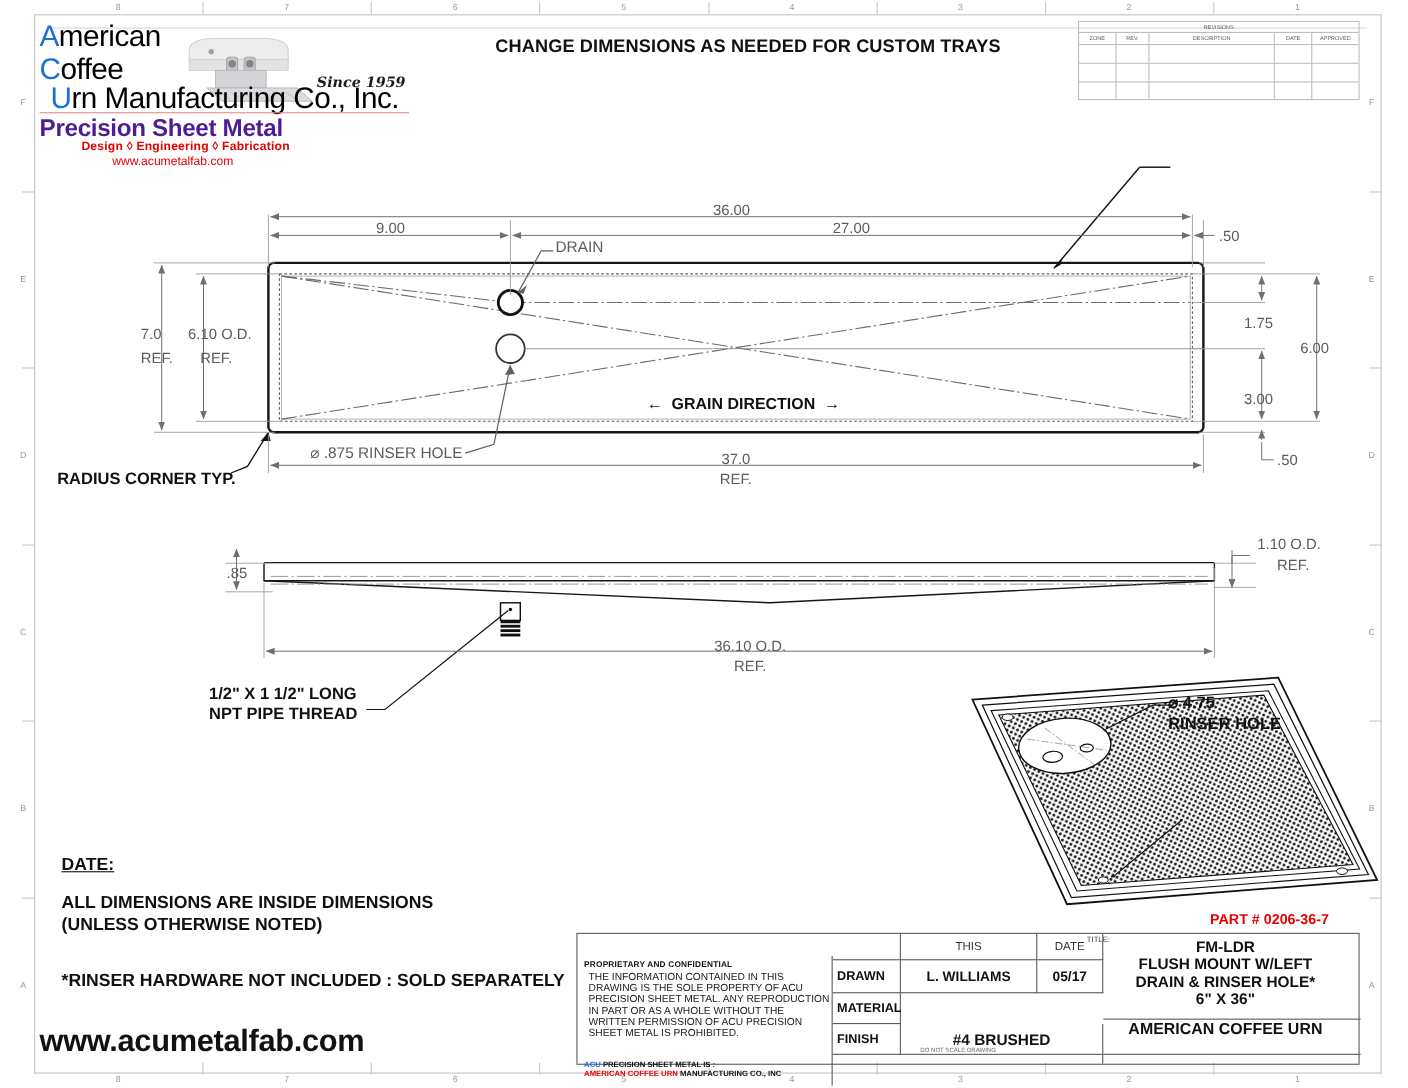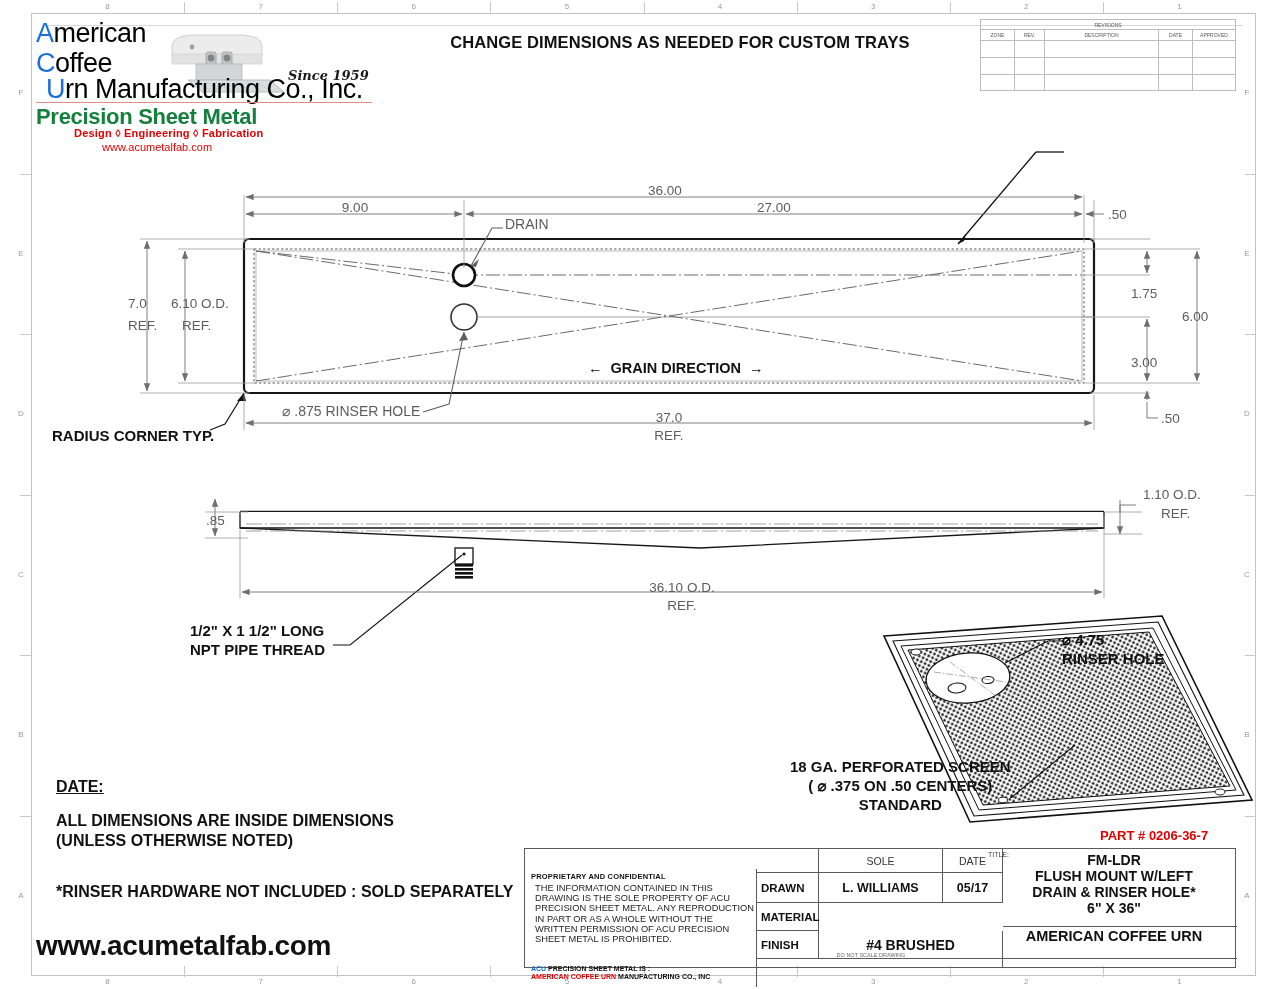--- a/index.html
+++ b/index.html
@@ -50,21 +50,21 @@
     font-family: "DejaVu Serif", serif;
     font-style: italic; font-weight: bold;
     font-size: 13px; color: #1a1a1a;
   }
   .logo-rule {
     position: absolute; left: 2px; top: 86px;
     width: 336px; height: 1px; background: #e58a8a;
   }
   .logo-psm {
     position: absolute; left: 2px; top: 88px;
-    font-size: 22px; font-weight: bold; color: #15803d;
+    font-size: 22px; font-weight: bold; color: #4c1d95;
     letter-spacing: -0.3px;
   }
   .logo-sub {
     position: absolute; left: 40px; top: 111px;
     font-size: 11px; font-weight: bold; color: #e20000;
     letter-spacing: 0.2px;
   }
   .logo-url {
     position: absolute; left: 68px; top: 125px;
     font-size: 11px; color: #e20000;
@@ -518,44 +518,41 @@
   <div class="dim dim-c" style="left:612px; top:580px; width:140px;">36.10 O.D.</div>
   <div class="dim dim-c" style="left:612px; top:598px; width:140px;">REF.</div>
   <div class="dim" style="left:1143px; top:487px;">1.10 O.D.</div>
   <div class="dim" style="left:1161px; top:506px;">REF.</div>
 
   <div class="note-lg" style="left:190px; top:621px;">1/2" X 1 1/2" LONG
 NPT PIPE THREAD</div>
 
   <div class="note-lg" style="left:1062px; top:630px;">⌀ 4.75
 RINSER HOLE</div>
-  <div class="note-lg" style="left:790px; top:757px; text-align:center;">18 GA. PERFORATED SCREEN
-( ⌀ .375 ON .50 CENTERS)
-STANDARD</div>
 
   <div class="note-lg" style="left:56px; top:777px; font-size:16px; text-decoration:underline;">DATE:</div>
   <div class="note-lg" style="left:56px; top:811px; font-size:16px;">ALL DIMENSIONS ARE INSIDE DIMENSIONS</div>
   <div class="note-lg" style="left:56px; top:831px; font-size:16px;text-align:center;">(UNLESS OTHERWISE NOTED)</div>
   <div class="note-lg" style="left:56px; top:882px; font-size:16px;">*RINSER HARDWARE NOT INCLUDED : SOLD SEPARATELY</div>
 
   <div class="big-url">www.acumetalfab.com</div>
 
   <div class="part-no">PART # 0206-36-7</div>
 
   <div class="tb">
 
     <div class="tb-cell" style="left:0; top:0; width:232px; height:118px; border-bottom:none;margin-top:20px;">
       <div class="prop-title">PROPRIETARY AND CONFIDENTIAL</div>
       <div class="prop-body">THE INFORMATION CONTAINED IN THIS DRAWING IS THE SOLE PROPERTY OF ACU PRECISION SHEET METAL.  ANY REPRODUCTION IN PART OR AS A WHOLE WITHOUT THE WRITTEN PERMISSION OF ACU PRECISION SHEET METAL IS PROHIBITED.</div>
       <div class="prop-foot1"><span class="clr-blue">ACU</span><span> PRECISION SHEET METAL IS :</span></div>
       <div class="prop-foot2"><span class="clr-red">AMERICAN COFFEE URN</span><span> MANUFACTURING CO., INC</span></div>
     </div>
 
     <div class="tb-cell tb-head" style="left:232px; top:0; width:62px; height:24px; line-height:24px;"></div>
-    <div class="tb-cell tb-head" style="left:294px; top:0; width:124px; height:24px; line-height:24px;">SOLE</div>
+    <div class="tb-cell tb-head" style="left:294px; top:0; width:124px; height:24px; line-height:24px;">THIS</div>
     <div class="tb-cell tb-head" style="left:418px; top:0; width:60px; height:24px; line-height:24px;">DATE</div>
 
     <div class="tb-cell tb-label" style="left:232px; top:24px; width:62px; height:30px; line-height:30px;">DRAWN</div>
     <div class="tb-cell tb-val" style="left:294px; top:24px; width:124px; height:30px; line-height:30px;">L. WILLIAMS</div>
     <div class="tb-cell tb-val" style="left:418px; top:24px; width:60px; height:30px; line-height:30px;">05/17</div>
 
     <div class="tb-cell tb-label" style="left:232px; top:54px; width:62px; height:28px; line-height:28px;">MATERIAL</div>
 
     <div class="tb-cell tb-label" style="left:232px; top:82px; width:62px; height:28px; line-height:28px;">FINISH</div>
     <div class="tb-cell tb-val" style="left:294px; top:82px; width:184px; height:28px; line-height:28px; font-size:14px;">#4 BRUSHED</div>

